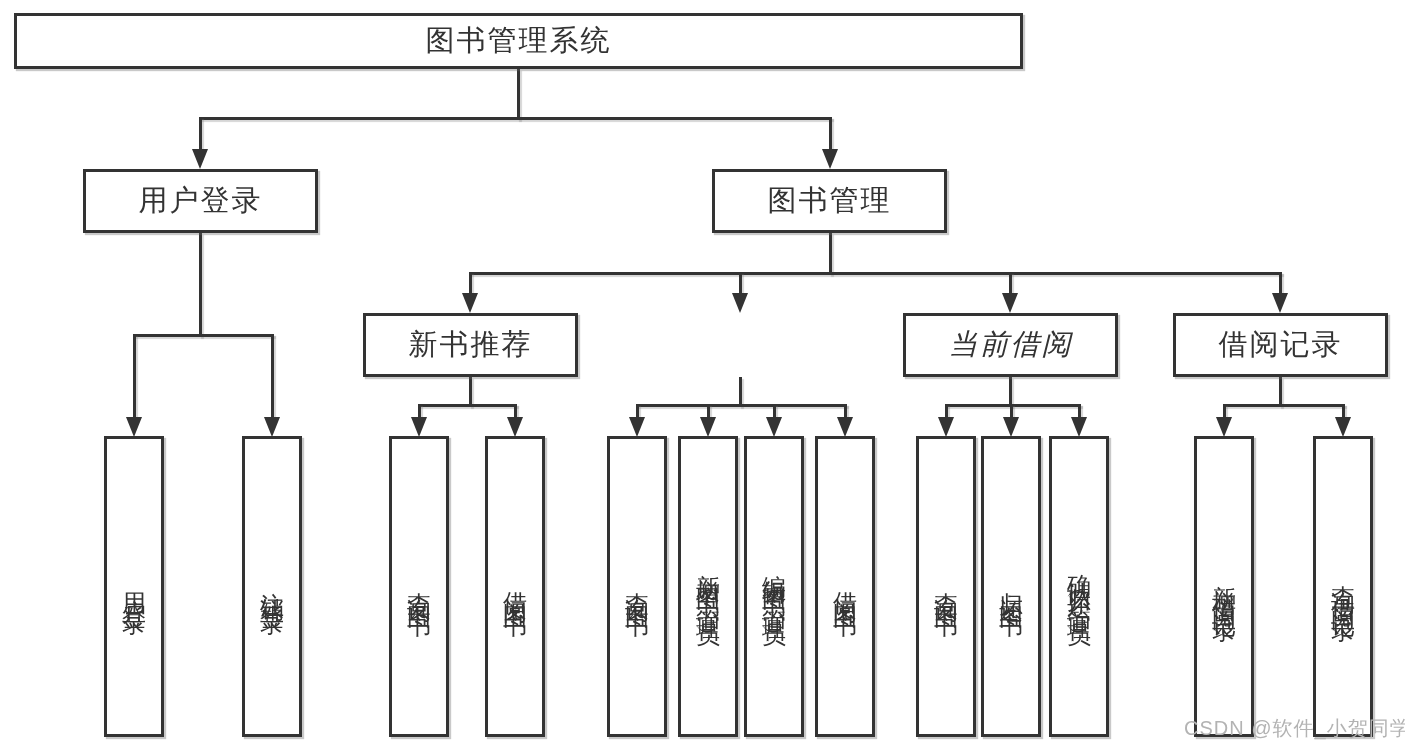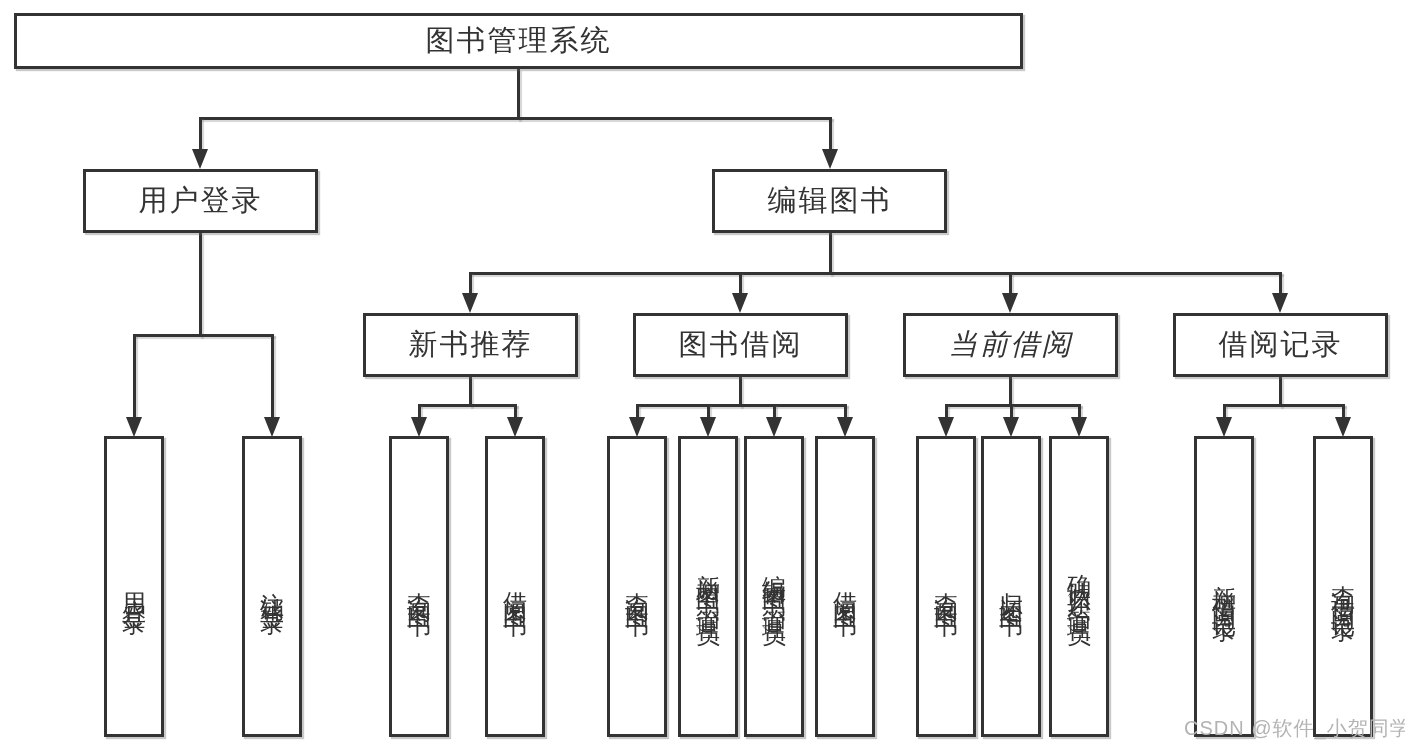--- a/index.html
+++ b/index.html
@@ -65,21 +65,21 @@
   <div class="hline" style="left:199px;top:117px;width:633px;"></div>
   <div class="vline" style="left:199px;top:117px;height:34px;"></div>
   <div class="arrow" style="left:192px;top:149px;"></div>
   <div class="vline" style="left:829px;top:117px;height:34px;"></div>
   <div class="arrow" style="left:822px;top:149px;"></div>
 
   <div class="node" style="left:83px;top:169px;width:235px;height:64px;">
     <span class="lbl">用户登录</span>
   </div>
   <div class="node" style="left:712px;top:169px;width:235px;height:64px;">
-    <span class="lbl">编辑图书</span>
+    <span class="lbl">图书管理</span>
   </div>
 
   <div class="vline" style="left:199px;top:233px;height:104px;"></div>
   <div class="hline" style="left:133px;top:334px;width:141px;"></div>
   <div class="vline" style="left:133px;top:334px;height:86px;"></div>
   <div class="arrow" style="left:126px;top:417px;"></div>
   <div class="vline" style="left:271px;top:334px;height:86px;"></div>
   <div class="arrow" style="left:264px;top:417px;"></div>
 
   <div class="vline" style="left:829px;top:233px;height:42px;"></div>
@@ -88,23 +88,20 @@
   <div class="arrow" style="left:462px;top:293px;"></div>
   <div class="vline" style="left:739px;top:272px;height:24px;"></div>
   <div class="arrow" style="left:732px;top:293px;"></div>
   <div class="vline" style="left:1009px;top:272px;height:24px;"></div>
   <div class="arrow" style="left:1002px;top:293px;"></div>
   <div class="vline" style="left:1279px;top:272px;height:24px;"></div>
   <div class="arrow" style="left:1272px;top:293px;"></div>
 
   <div class="node" style="left:363px;top:313px;width:215px;height:64px;">
     <span class="lbl">新书推荐</span>
-  </div>
-  <div class="node" style="left:633px;top:313px;width:215px;height:64px;">
-    <span class="lbl">图书借阅</span>
   </div>
   <div class="node" style="left:903px;top:313px;width:215px;height:64px;font-style:italic;">
     <span class="lbl">当前借阅</span>
   </div>
   <div class="node" style="left:1173px;top:313px;width:215px;height:64px;">
     <span class="lbl">借阅记录</span>
   </div>
 
   <div class="vline" style="left:469px;top:377px;height:30px;"></div>
   <div class="hline" style="left:418px;top:404px;width:99px;"></div>

